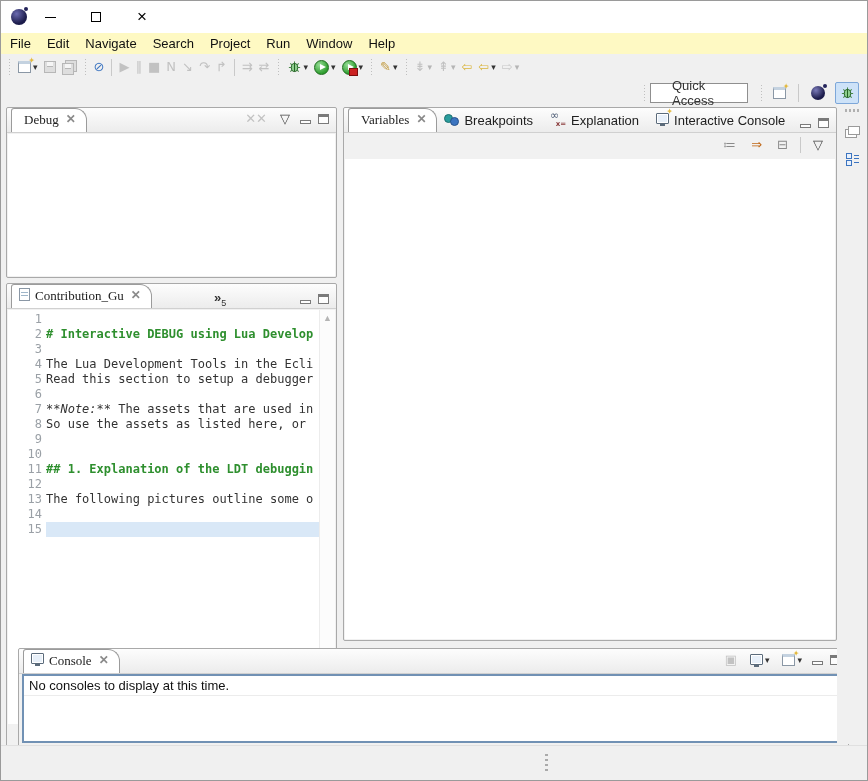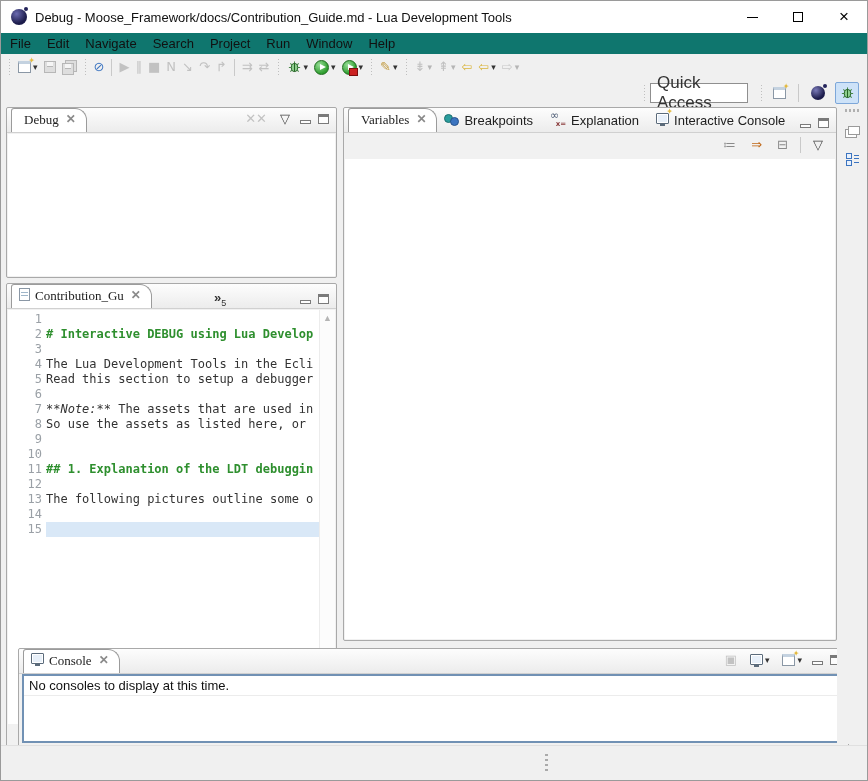--- a/index.html
+++ b/index.html
@@ -16,38 +16,38 @@
   .app-icon::after { content:""; position:absolute; top:-2px; right:-1px; width:4px; height:4px;
                      border-radius:50%; background:#23235a; }
   .wincontrols { display:flex; height:32px; }
   .wc { width:46px; height:32px; display:flex; align-items:center; justify-content:center;
         font-size:15px; color:#000; }
   .wc-min i { display:block; width:11px; height:1px; background:#000; }
   .wc-max i { display:block; width:10px; height:10px; border:1px solid #000; }
   .wc-close { font-size:17px; font-weight:400; }
 
   
-  .menubar { height:21px; background:#0f766e; display:flex; align-items:center; font-size:13px; color:#111; }
+  .menubar { height:21px; background:#fef9c3; display:flex; align-items:center; font-size:13px; color:#111; }
   .menu-item { padding:2px 8px; }
   .menu-item:first-child { padding-left:9px; }
 
   
   .toolbar { height:26px; display:flex; align-items:center; padding-left:3px; }
   .tbtn { display:flex; align-items:center; gap:2px; padding:2px 3px; border-radius:2px; }
   .glyph { font-size:13px; line-height:14px; font-family:"DejaVu Sans", sans-serif; }
   .dd { font-size:9px; color:#333; }
   .dd.dis { color:#b5b5b5; }
   .tgrip { width:5px; height:16px; margin:0 3px;
            background:repeating-linear-gradient(#bfbfbf 0 1px, transparent 1px 3px);
            background-size:1px 100%; background-repeat:no-repeat; background-position:2px 0; }
   .tsep { width:1px; height:17px; background:#c9c9c9; margin:0 4px; }
 
   .toolbar2 { height:26px; display:flex; align-items:center; justify-content:flex-end; padding-right:8px; }
-  .qa-box { width:98px; height:20px; border:1px solid #8f8f8f; background:#fff; font-size:17px;
-            color:#333; display:flex; align-items:center; padding-left:6px; margin-right:8px; }
+  .qa-box { width:98px; height:20px; border:1px solid #8f8f8f; background:#fff; font-size:13px;
+            color:#333; display:flex; align-items:center; padding-left:21px; margin-right:8px; }
   .persp { display:flex; align-items:center; gap:5px; }
   .persp-btn { display:flex; align-items:center; justify-content:center; width:24px; height:22px;
                border-radius:2px; }
   .persp-btn.sel { background:#cde2f8; border:1px solid #7da7d9; }
   .psep { width:1px; height:18px; background:#c9c9c9; margin:0 2px; }
 
   
   .cicon { display:inline-flex; align-items:center; justify-content:center; position:relative; }
   .ic-new { width:13px; height:12px; border:1px solid #8a97a5; background:#fff;
             border-top:3px solid #c4d2e0; position:relative; }
@@ -151,21 +151,20 @@
   .status-grip { position:absolute; left:544px; top:8px; width:3px; height:20px;
                  background:repeating-linear-gradient(#aaa 0 2px, transparent 2px 5px); }
 </style>
 </head>
 <body>
 
 <div class="app">
 
   <div class="titlebar">
     <span class="app-icon"></span>
-    <span class="title-text">Debug - Moose_Framework/docs/Contribution_Guide.md - Lua Development Tools</span>
     <div class="wincontrols">
       <span class="wc wc-min">
           <i></i>
         </span>
       <span class="wc wc-max">
           <i></i>
         </span>
       <span class="wc wc-close">×</span>
     </div>
   </div>

